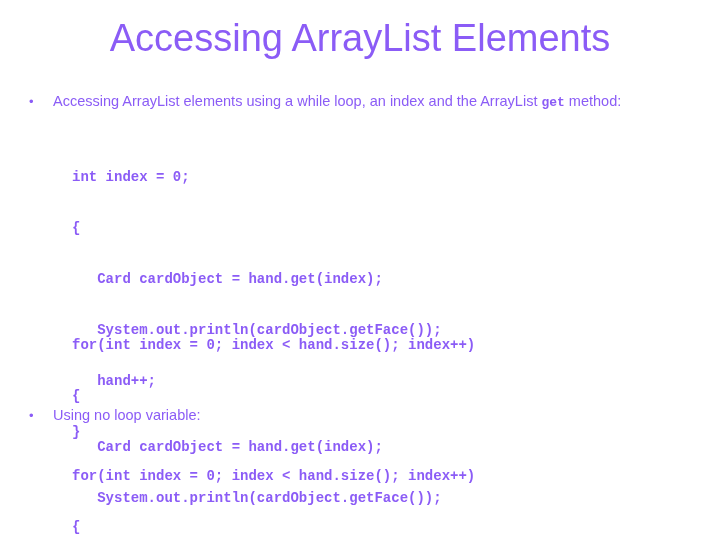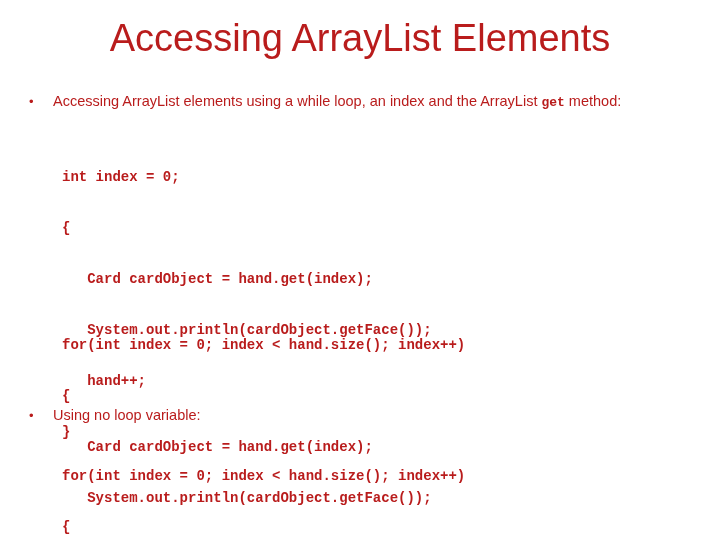--- a/index.html
+++ b/index.html
@@ -1,21 +1,21 @@
 <!DOCTYPE html>
 <html><head>
 <meta charset="utf-8">
 <style>
   html, body { margin: 0; padding: 0; background: #ffffff; }
   .slide {
     position: relative;
     width: 720px;
     height: 540px;
     background: #ffffff;
-    color: #b91c1c;
+    color: #8b5cf6;
     font-family: "Liberation Sans", sans-serif;
     overflow: hidden;
   }
   .title {
     position: absolute;
     top: 16px;
     left: 0;
     width: 100%;
     text-align: center;
     font-size: 38px;
@@ -38,21 +38,21 @@
     font-size: 13px;
     vertical-align: baseline;
   }
   .kw {
     font-family: "Liberation Mono", monospace;
     font-weight: bold;
     font-size: 13px;
   }
   .code {
     position: absolute;
-    left: 62px;
+    left: 72px;
     font-family: "Liberation Mono", monospace;
     font-weight: bold;
     font-size: 14px;
     line-height: 17px;
     white-space: pre;
   }
   .code-line { height: 17px; }
 </style>
 </head>
 <body>

